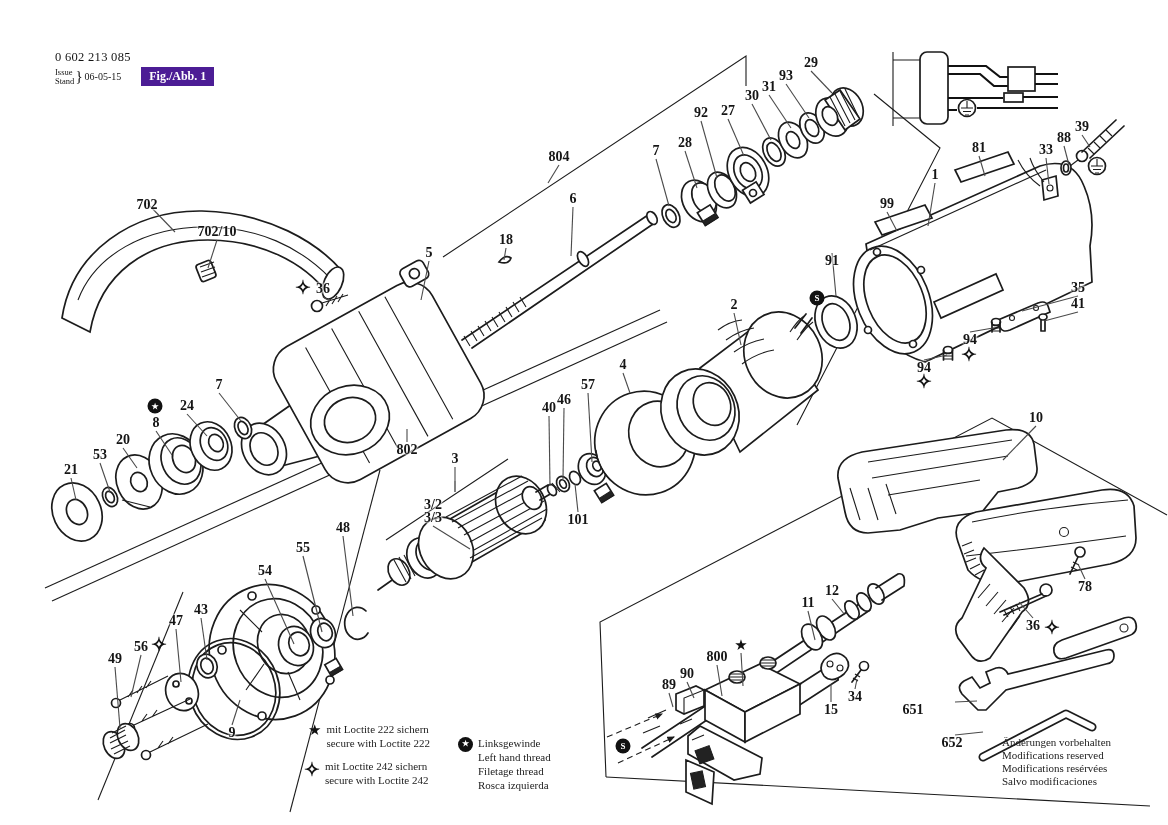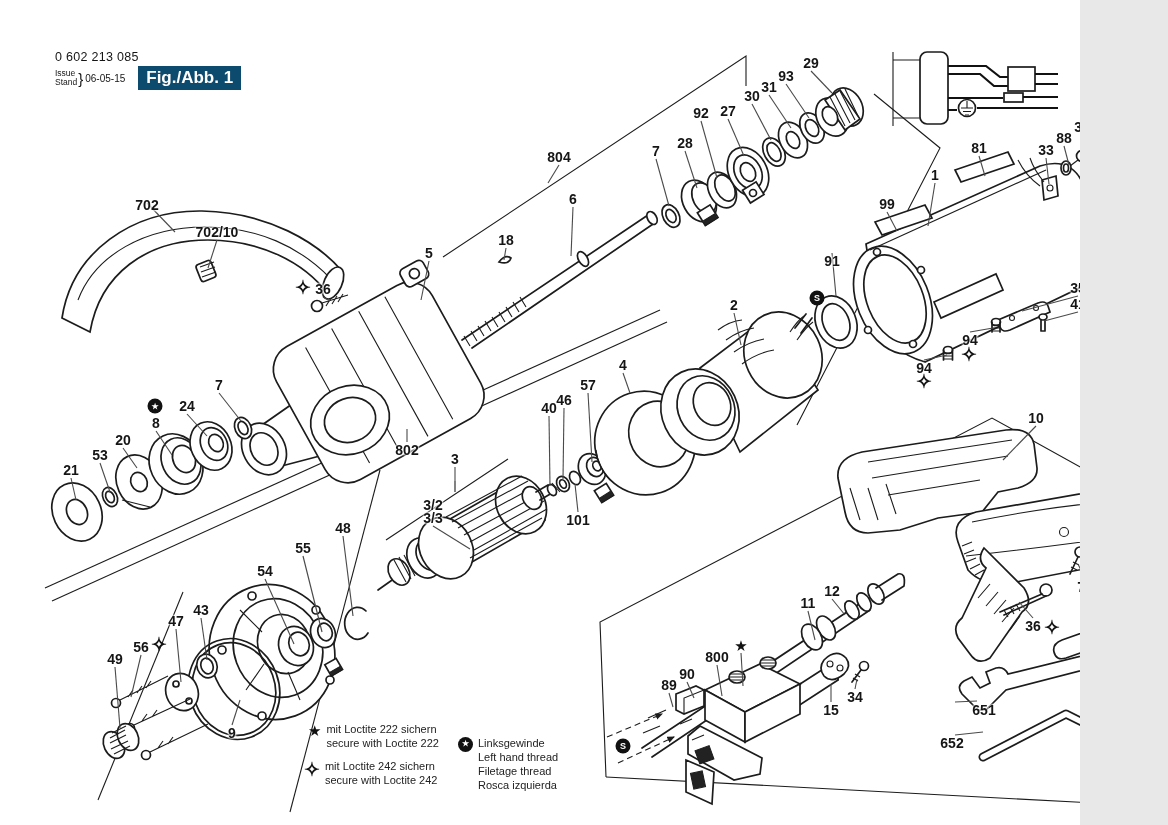--- a/index.html
+++ b/index.html
@@ -1,39 +1,39 @@
 <!DOCTYPE html>
 <html><head>
 <meta charset="utf-8">
 <style>
   html,body{margin:0;padding:0;background:#e8e8e8;}
-  #stage{position:relative;width:1080px;height:825px;background:#ffffff;overflow:hidden;
-         font-family:Liberation Sans, sans-serif;color:#151515;}
+  #stage{position:relative;width:1168px;height:825px;background:#ffffff;overflow:hidden;
+         font-family:Liberation Serif, serif;color:#151515;}
   svg{position:absolute;left:0;top:0;}
   #art .ln{fill:none;stroke:#1c1c1c;stroke-width:1.7;stroke-linecap:round;stroke-linejoin:round;}
   #art .th{fill:none;stroke:#1c1c1c;stroke-width:1.1;}
   #art .wh{fill:#ffffff;stroke:#1c1c1c;stroke-width:1.7;}
   #art .dk{fill:#222222;stroke:#1c1c1c;stroke-width:1;}
   #art .wire{fill:none;stroke:#111;stroke-width:2.2;}
   #leaders line{stroke:#4a4a4a;stroke-width:1.1;}
   .plabel{position:absolute;transform:translate(-50%,-50%);font-weight:bold;font-size:14px;
           white-space:nowrap;text-shadow:0 0 3px #fff,0 0 3px #fff,0 0 2px #fff;}
   .sym{position:absolute;transform:translate(-50%,-50%);line-height:1;}
   .star5{font-size:15px;color:#111;}
   .star4{font-size:19px;color:#111;font-weight:bold;}
   .badge{display:inline-flex;align-items:center;justify-content:center;width:15px;height:15px;
          border-radius:50%;background:#111;color:#fff;font-size:9px;font-weight:bold;}
   #header{position:absolute;left:55px;top:50px;}
   #part-number{font-size:12.5px;letter-spacing:.3px;}
   #issue-row{display:flex;align-items:center;margin-top:2px;}
   #issue-words{font-size:8.5px;line-height:1.05;}
   #issue-brace{font-size:15px;margin:0 2px 0 1px;font-weight:400;}
   #issue-date{font-size:10px;}
-  #fig-box{display:inline-block;background:#0c4a6e;color:#fff;font-weight:bold;font-size:17px;
-           padding:2px 8px;margin-left:13px;}
+  #fig-box{display:inline-block;background:#4c1d95;color:#fff;font-weight:bold;font-size:12px;
+           padding:2px 8px;margin-left:20px;}
   .legend-item{position:absolute;display:flex;gap:5px;font-size:11px;line-height:1.28;color:#222;}
   .legend-item .symslot{margin-top:-1px;}
   #footer-notice{position:absolute;left:1002px;top:736px;font-size:11px;line-height:1.18;color:#222;}
 </style>
 </head>
 <body>
 
 <div id="stage">
 
   <svg id="art" width="1168" height="825" viewBox="0 0 1168 825">
@@ -502,21 +502,21 @@
       <div class="plabel" style="left: 71px; top: 470px;">21</div>
       <div class="plabel" style="left: 669px; top: 685px;">89</div>
       <div class="plabel" style="left: 687px; top: 674px;">90</div>
       <div class="plabel" style="left: 717px; top: 657px;">800</div>
       <div class="plabel" style="left: 808px; top: 603px;">11</div>
       <div class="plabel" style="left: 832px; top: 591px;">12</div>
       <div class="plabel" style="left: 831px; top: 710px;">15</div>
       <div class="plabel" style="left: 855px; top: 697px;">34</div>
       <div class="plabel" style="left: 1033px; top: 626px;">36</div>
       <div class="plabel" style="left: 1085px; top: 587px;">78</div>
-      <div class="plabel" style="left: 984px; top: 710px;">651</div>
+      <div class="plabel" style="left: 913px; top: 710px;">651</div>
       <div class="plabel" style="left: 952px; top: 743px;">652</div>
       <span class="star4 sym" style="left: 303px; top: 287px;">✧</span>
       <span class="badge sym" style="font-size: 8px; left: 155px; top: 406px;">★</span>
       <span class="star4 sym" style="left: 159px; top: 644px;">✧</span>
       <span class="star4 sym" style="left: 969px; top: 354px;">✧</span>
       <span class="star4 sym" style="left: 924px; top: 381px;">✧</span>
       <span class="star5 sym" style="left: 741px; top: 645px;">★</span>
       <span class="star4 sym" style="left: 1052px; top: 627px;">✧</span>
       <span class="badge sym" style="left: 817px; top: 298px;">S</span>
       <span class="badge sym" style="left: 623px; top: 746px;">S</span>
@@ -541,13 +541,19 @@
       <span class="symslot"><span class="badge" style="font-size: 8px;">★</span></span>
       <div class="llines">
           <div>Linksgewinde</div>
           <div>Left hand thread</div>
           <div>Filetage thread</div>
           <div>Rosca izquierda</div>
         </div>
     </div>
   </div>
 
+  <div id="footer-notice">
+      <div>Änderungen vorbehalten</div>
+      <div>Modifications reserved</div>
+      <div>Modifications resérvées</div>
+      <div>Salvo modificaciones</div>
+    </div>
 </div>
 
 </body></html>

